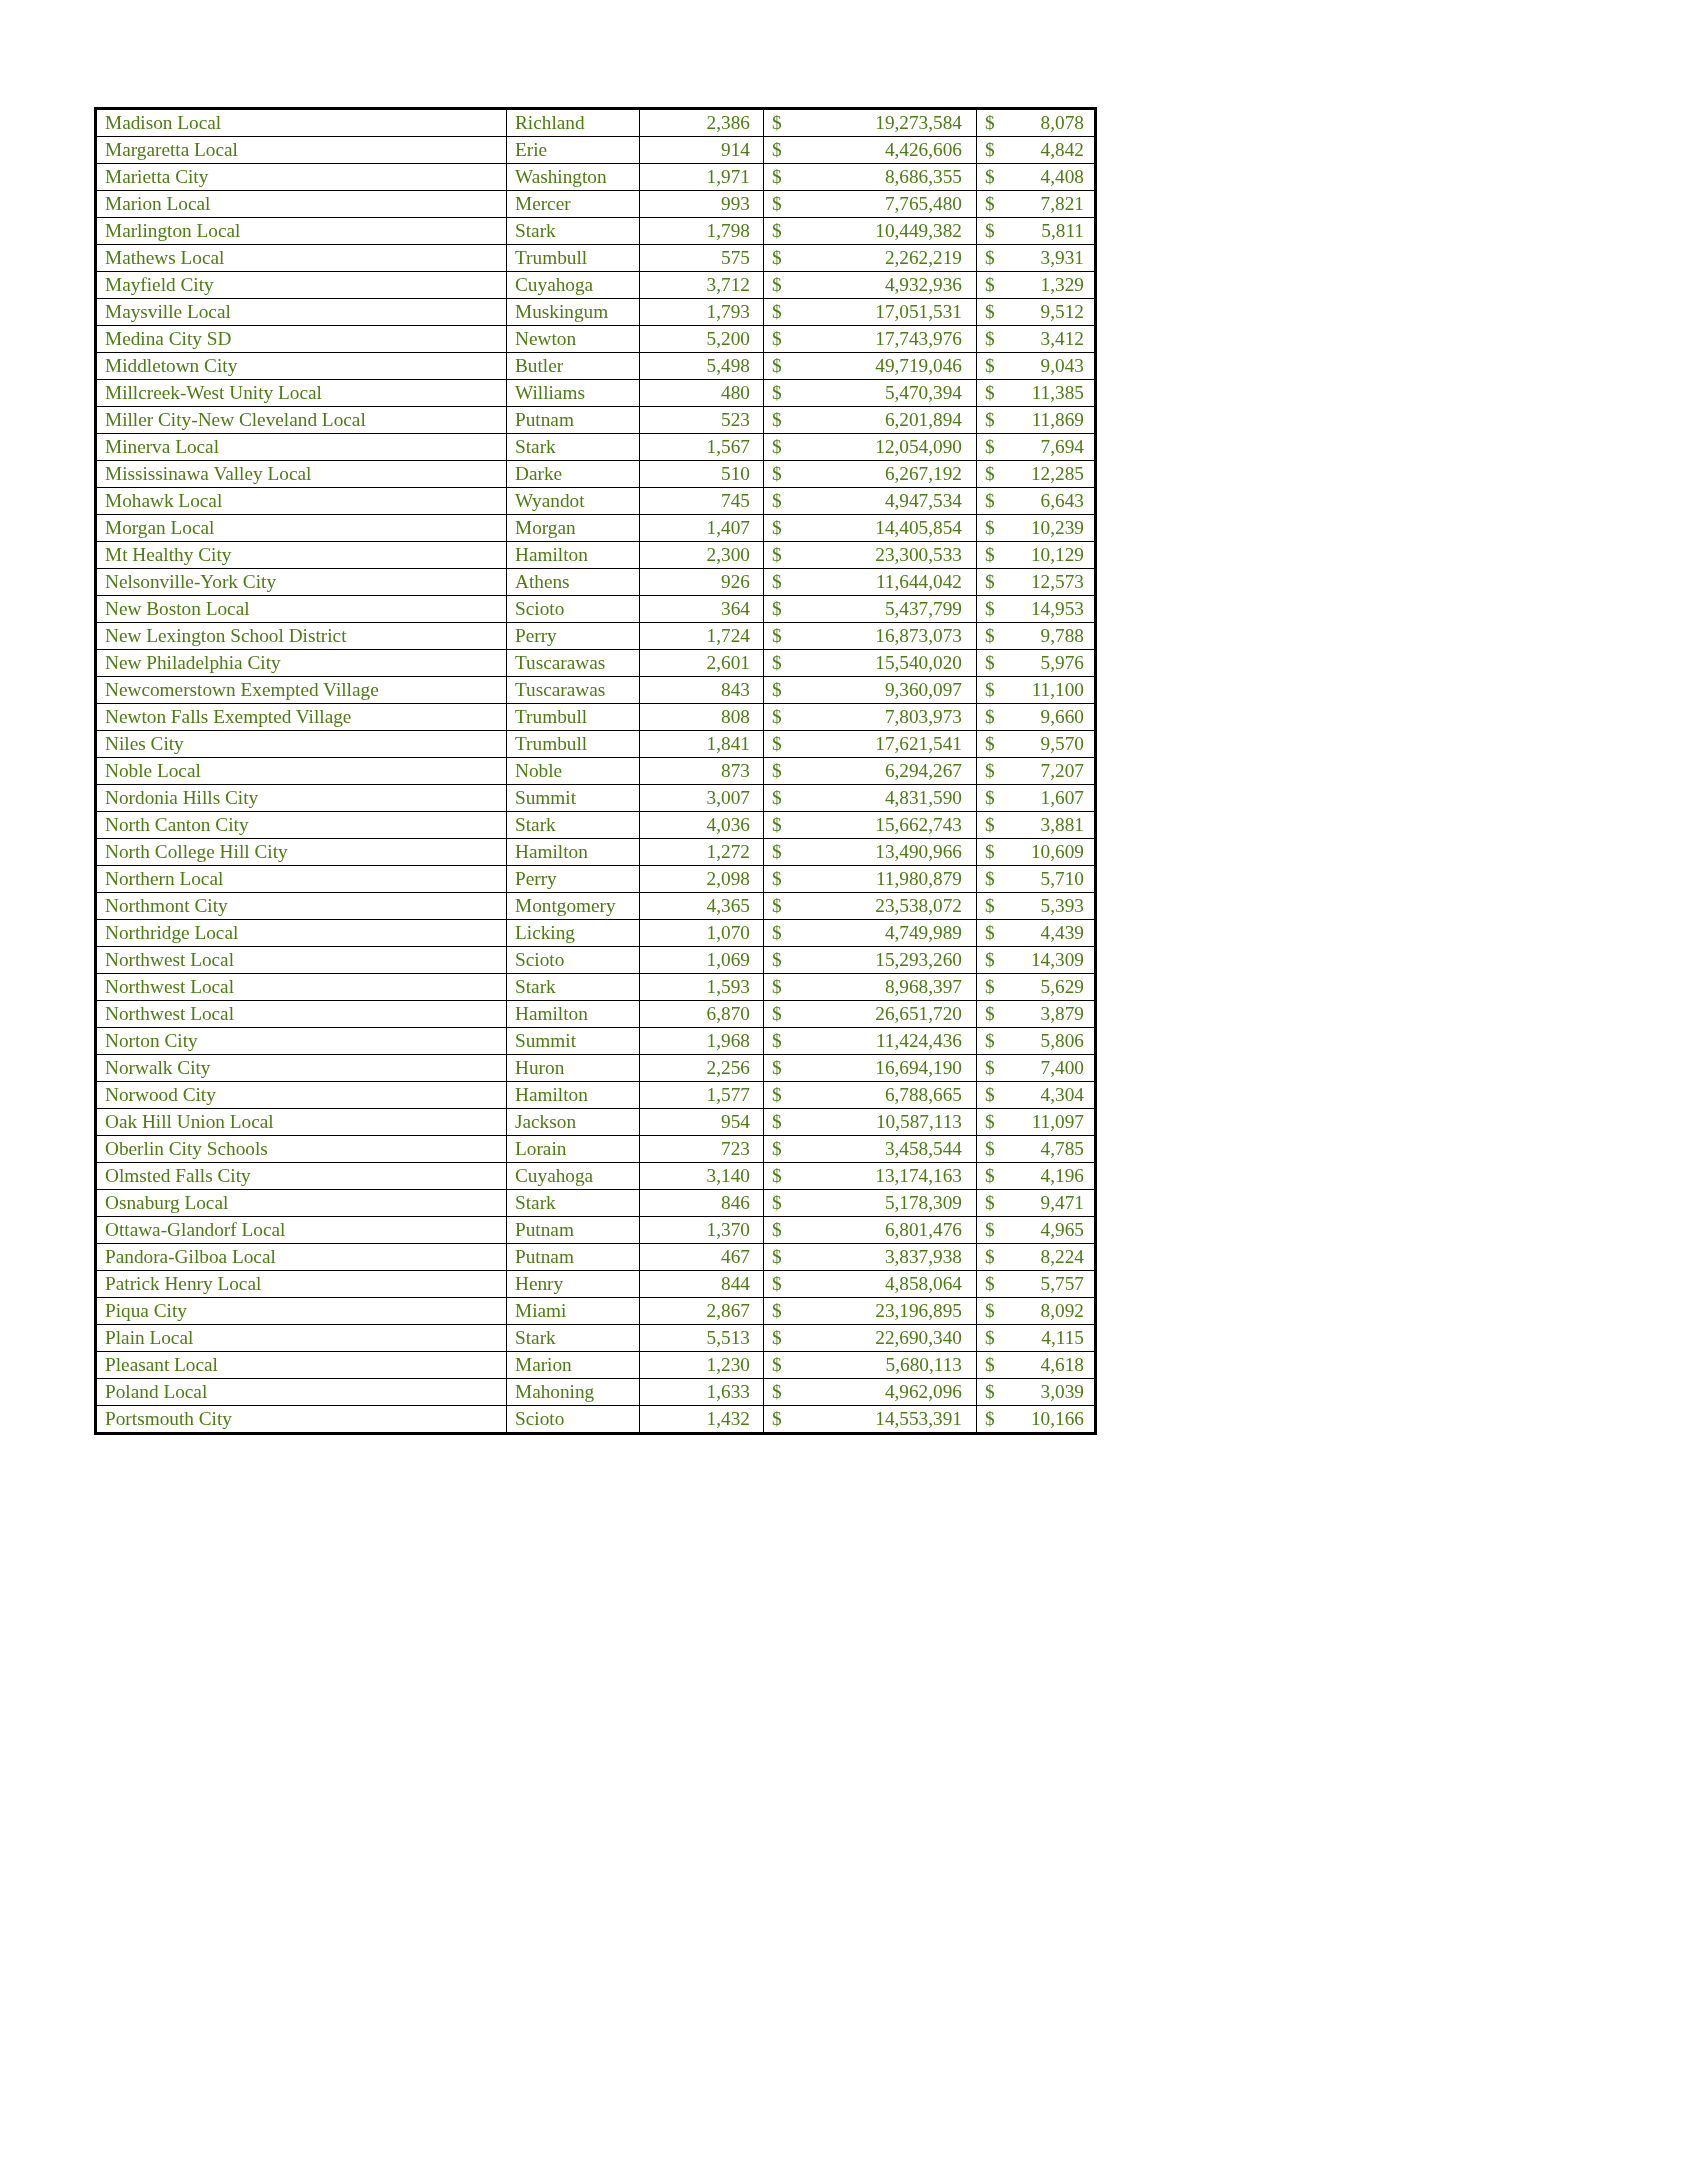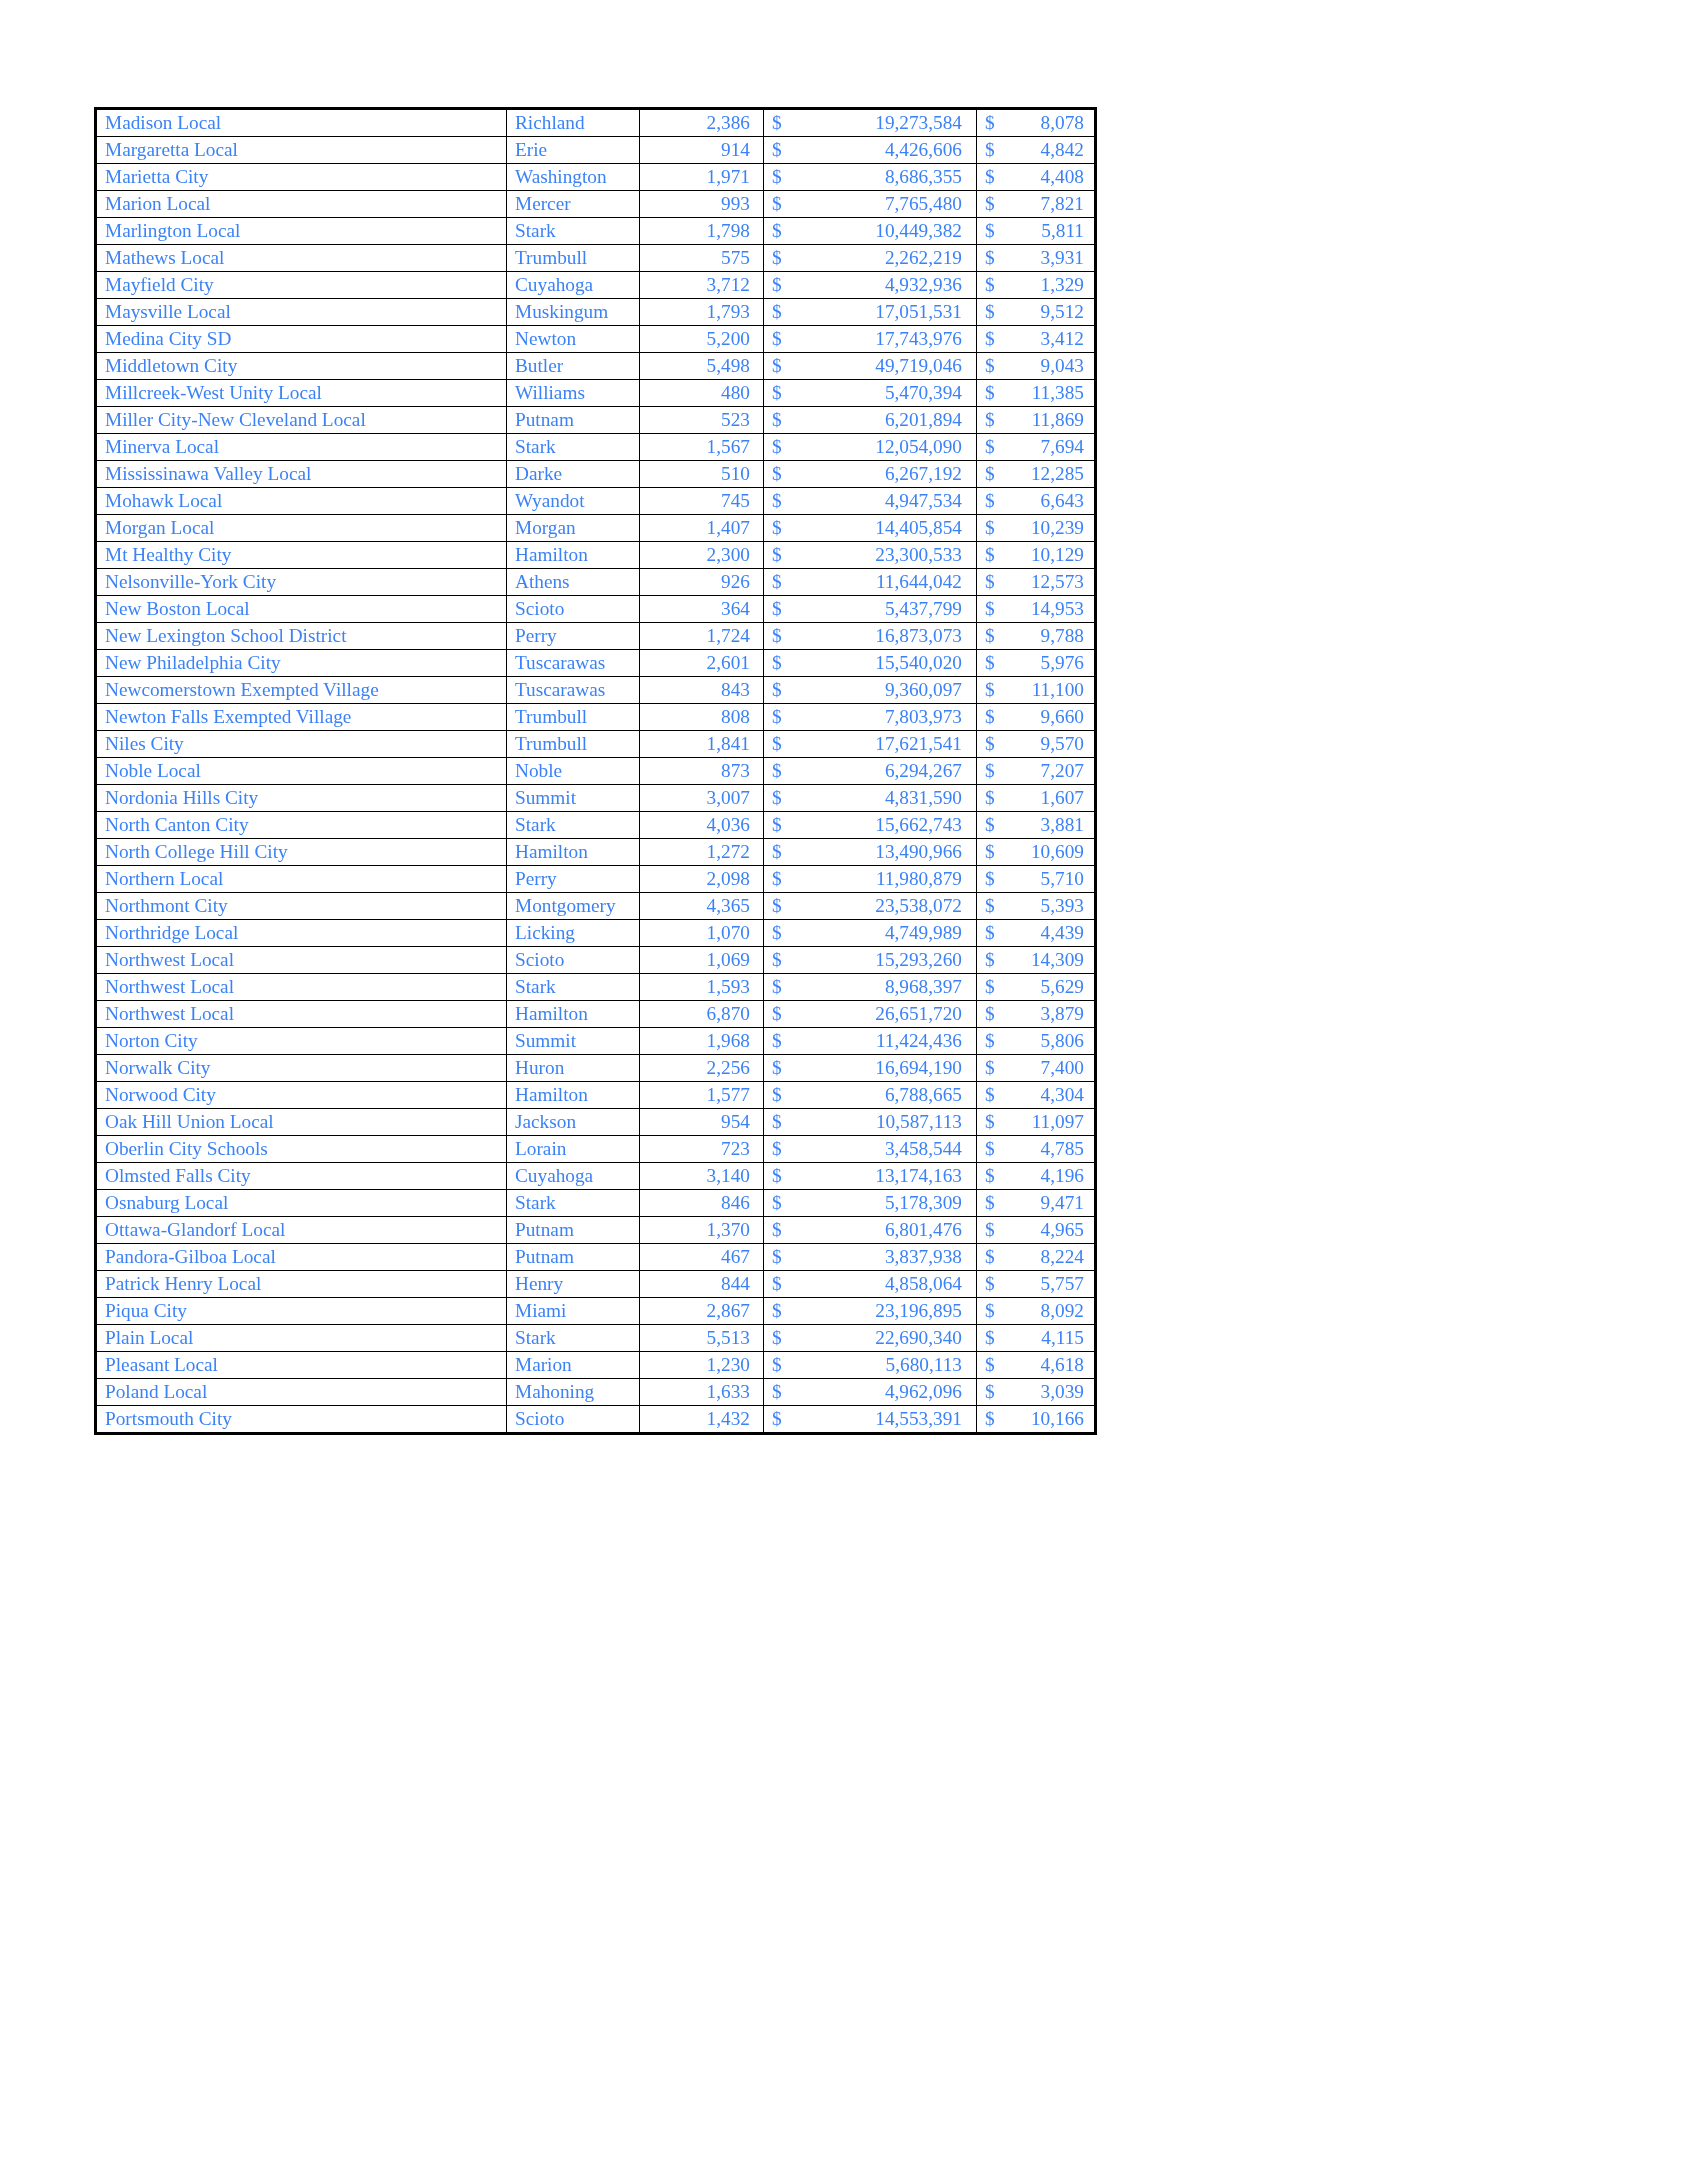--- a/index.html
+++ b/index.html
@@ -5,21 +5,21 @@
   html, body {
     margin: 0;
     padding: 0;
     background: #ffffff;
   }
   .page {
     position: relative;
     width: 1350px;
     height: 2178px;
     background: #ffffff;
-    color: #3b82f6;
+    color: #4d7c0f;
     font-family: "Liberation Serif", "DejaVu Serif", serif;
   }
   table.district-table {
     position: absolute;
     left: 94px;
     top: 107px;
     width: 999px;
     border-collapse: collapse;
     table-layout: fixed;
     border: 3px solid #000000;

